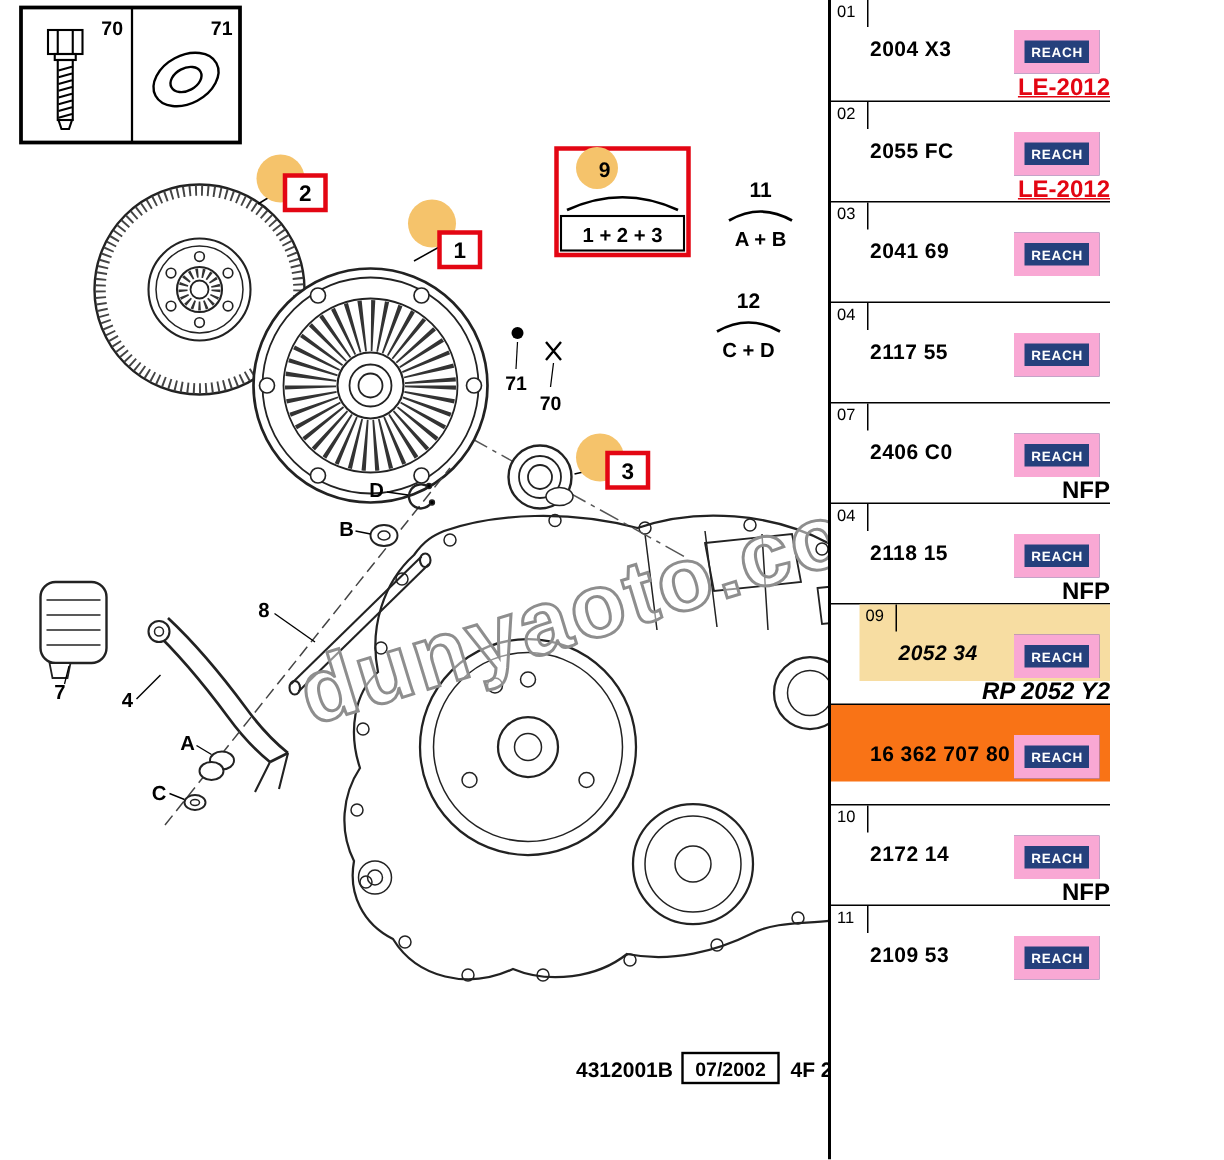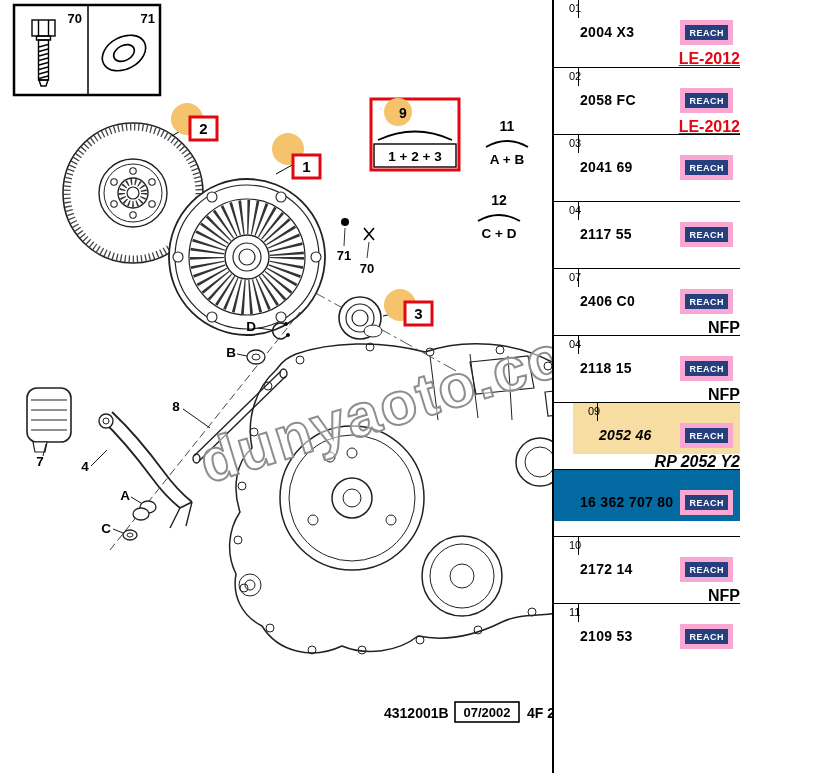--- a/index.html
+++ b/index.html
@@ -16,26 +16,26 @@
   .side-panel { position: absolute; top: 0; right: 0; width: 188px; height: 773px; border-left: 2px solid #000; background: #fff; }
   .panel-header { height: 30px; border-bottom: 2px solid #000; font-size: 17px; line-height: 29px; padding-left: 3px; white-space: pre; color: #000; }
   .panel-header .bold { font-weight: bold; }
   .panel-desc { height: 90px; border-bottom: 4px double #000; padding-top: 7px; text-align: center; overflow: hidden; }
   .desc-line { color: #00a04e; font-weight: bold; font-style: italic; font-size: 14px; line-height: 25px; white-space: nowrap; }
 
   .row { position: relative; height: 67px; background: #fff; }
   .row + .row { border-top: 1px solid #000; }
   .row-top { position: relative; height: 51px; }
   .row.hl-orange .row-top { background: #f7dda2; margin-left: 19px; }
-  .row.hl-blue .row-top { background: #0369a1; }
-  .row-index { position: absolute; top: 0; left: 0; width: 25px; height: 18px; border-right: 1px solid #000; font-size: 11px; line-height: 17px; padding-left: 15px; color: #000; }
+  .row.hl-blue .row-top { background: #f97316; }
+  .row-index { position: absolute; top: 0; left: 0; width: 25px; height: 18px; border-right: 1px solid #000; font-size: 11px; line-height: 17px; padding-left: 4px; color: #000; }
   .row.noidx .row-index { border-right: none; }
   .row-ref { position: absolute; left: 26px; top: 24px; font-size: 14px; font-weight: bold; letter-spacing: 0.3px; color: #000; }
   .row.hl-orange .row-ref { font-style: italic; }
-  .reach-badge { position: absolute; right: 7px; top: 20px; background: #25407c; border: 5px solid #f9a8d4; color: #fff; font-size: 9px; font-weight: bold; letter-spacing: 0.5px; padding: 3px 4px 2px 4px; cursor: pointer; }
+  .reach-badge { position: absolute; right: 7px; top: 20px; background: #25407c; border: 7px solid #f9a8d4; color: #fff; font-size: 9px; font-weight: bold; letter-spacing: 0.5px; padding: 3px 4px 2px 4px; cursor: pointer; }
   .row-note { height: 16px; text-align: right; padding-right: 0; font-size: 16px; font-weight: bold; line-height: 15px; color: #000; }
   .note-red { color: #e30613; text-decoration: underline; cursor: pointer; }
   .note-italic { font-style: italic; }
 </style>
 </head>
 <body>
 
 <div class="page">
 
   <div class="diagram-area">
@@ -291,21 +291,21 @@
           <div class="row-index">01</div>
           <div class="row-ref">2004 X3</div>
           <div class="reach-badge">REACH</div>
         </div>
         <div class="row-note note-red">LE-2012</div>
       </div>
 
       <div class="row">
         <div class="row-top">
           <div class="row-index">02</div>
-          <div class="row-ref">2058 FC</div>
+          <div class="row-ref">2055 FC</div>
           <div class="reach-badge">REACH</div>
         </div>
         <div class="row-note note-red">LE-2012</div>
       </div>
 
       <div class="row">
         <div class="row-top">
           <div class="row-index">03</div>
           <div class="row-ref">2041 69</div>
           <div class="reach-badge">REACH</div>
@@ -336,21 +336,21 @@
           <div class="row-index">04</div>
           <div class="row-ref">2118 15</div>
           <div class="reach-badge">REACH</div>
         </div>
         <div class="row-note">NFP</div>
       </div>
 
       <div class="row hl-orange">
         <div class="row-top">
           <div class="row-index">09</div>
-          <div class="row-ref">2052 46</div>
+          <div class="row-ref">2052 34</div>
           <div class="reach-badge">REACH</div>
         </div>
         <div class="row-note note-italic">RP 2052 Y2</div>
       </div>
 
       <div class="row hl-blue noidx">
         <div class="row-top">
           <div class="row-index"></div>
           <div class="row-ref">16 362 707 80</div>
           <div class="reach-badge">REACH</div>

